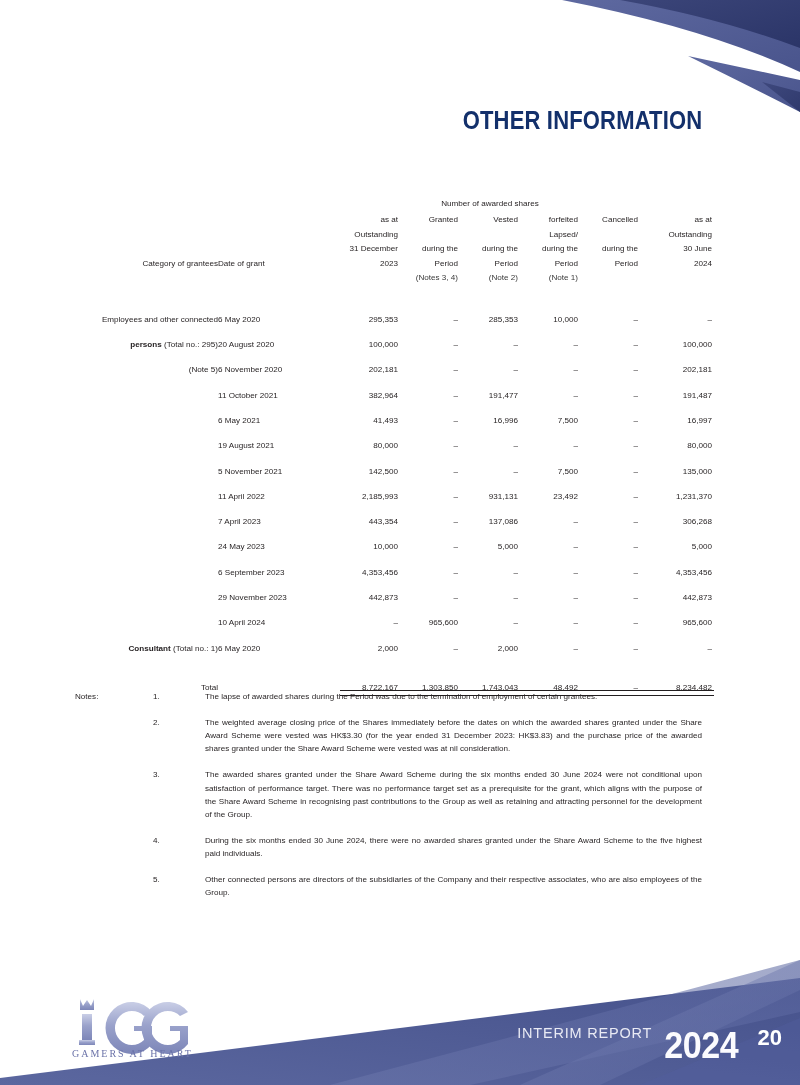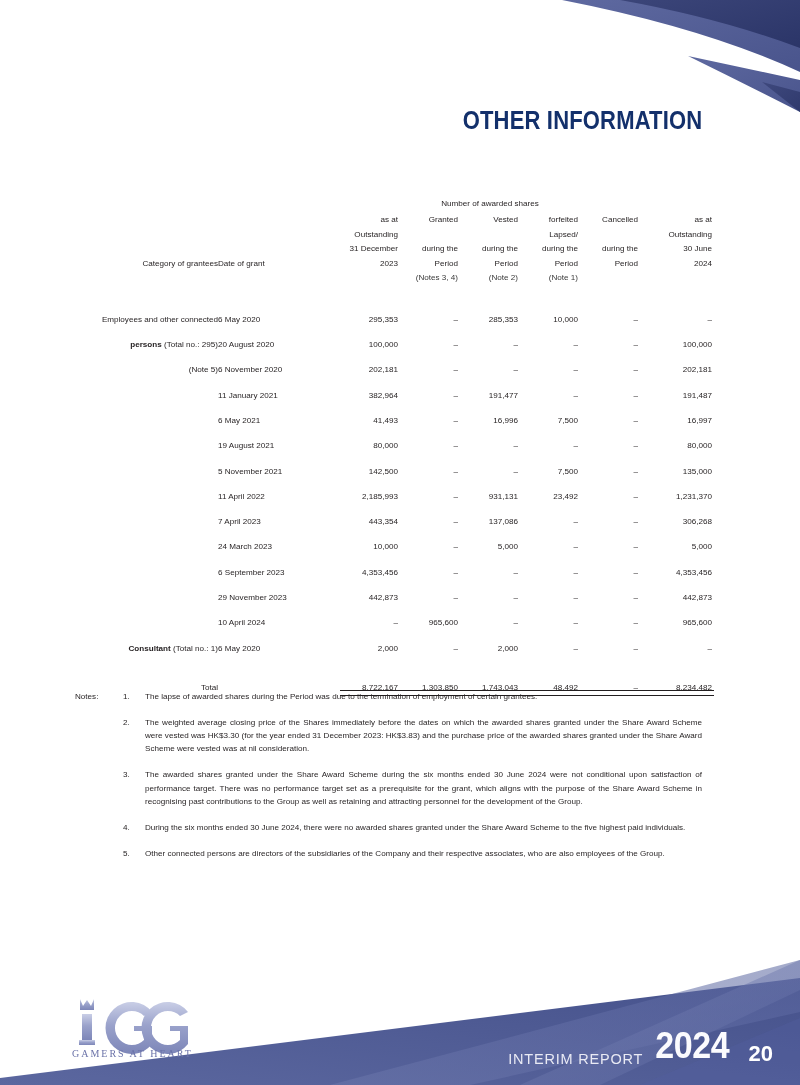--- a/index.html
+++ b/index.html
@@ -104,20 +104,21 @@
     left: 75px;
     top: 690px;
     width: 627px;
     font-size: 8.1px;
     line-height: 1.62;
     color: #231f20;
   }
   .note-block {
     display: flex;
     margin-bottom: 13px;
+    gap: 30px;
   }
   .note-label {
     width: 48px;
     flex: 0 0 48px;
   }
   .note-num {
     width: 22px;
     flex: 0 0 22px;
   }
   .note-text {
@@ -130,24 +131,24 @@
   #footer-deco {
     position: absolute;
     left: 0;
     bottom: 0;
     width: 800px;
     height: 125px;
     pointer-events: none;
   }
   #footer-text {
     position: absolute;
-    right: 27px;
+    right: 18px;
     bottom: 18px;
     display: flex;
-    align-items: flex-end;
+    align-items: flex-start;
     gap: 0;
     white-space: nowrap;
   }
   #interim-label {
     font-size: 14.5px;
     letter-spacing: 0.8px;
     color: #e9eaf4;
     margin-right: 9px;
     font-family: "Liberation Sans", sans-serif;
   }
@@ -309,21 +310,21 @@
           <td class="c-date">6 November 2020</td>
           <td class="c-num">202,181</td>
           <td class="c-num">–</td>
           <td class="c-num">–</td>
           <td class="c-num">–</td>
           <td class="c-num">–</td>
           <td class="c-num-wide">202,181</td>
         </tr>
         <tr class="brow">
           <td class="c-cat"></td>
-          <td class="c-date">11 January 2021</td>
+          <td class="c-date">11 October 2021</td>
           <td class="c-num">382,964</td>
           <td class="c-num">–</td>
           <td class="c-num">191,477</td>
           <td class="c-num">–</td>
           <td class="c-num">–</td>
           <td class="c-num-wide">191,487</td>
         </tr>
         <tr class="brow">
           <td class="c-cat"></td>
           <td class="c-date">6 May 2021</td>
@@ -369,21 +370,21 @@
           <td class="c-date">7 April 2023</td>
           <td class="c-num">443,354</td>
           <td class="c-num">–</td>
           <td class="c-num">137,086</td>
           <td class="c-num">–</td>
           <td class="c-num">–</td>
           <td class="c-num-wide">306,268</td>
         </tr>
         <tr class="brow">
           <td class="c-cat"></td>
-          <td class="c-date">24 March 2023</td>
+          <td class="c-date">24 May 2023</td>
           <td class="c-num">10,000</td>
           <td class="c-num">–</td>
           <td class="c-num">5,000</td>
           <td class="c-num">–</td>
           <td class="c-num">–</td>
           <td class="c-num-wide">5,000</td>
         </tr>
         <tr class="brow">
           <td class="c-cat"></td>
           <td class="c-date">6 September 2023</td>

